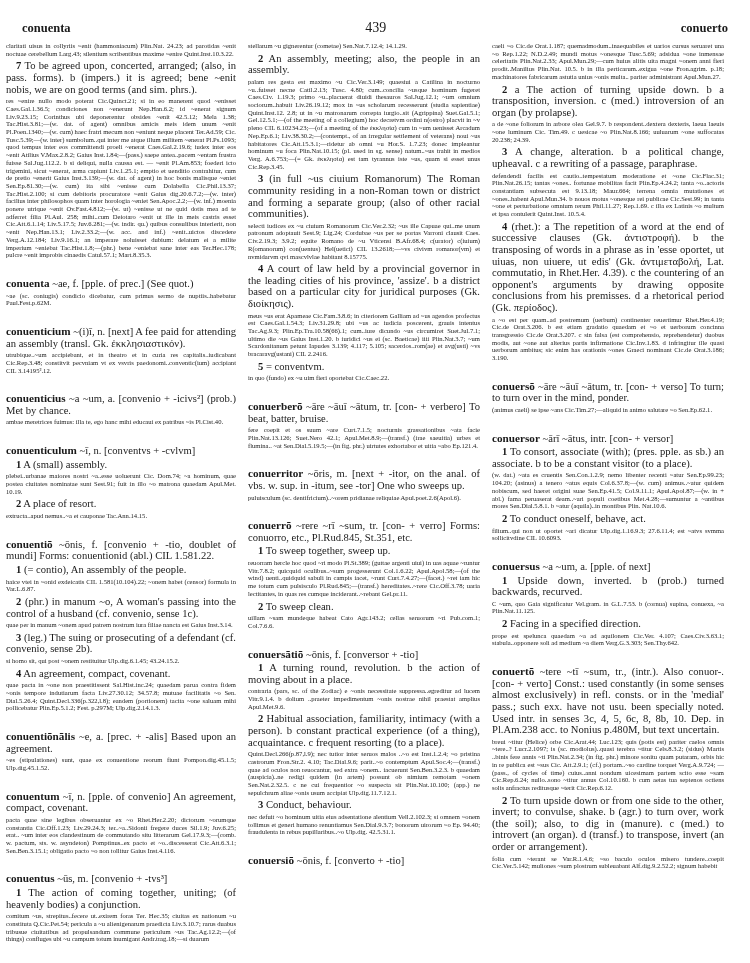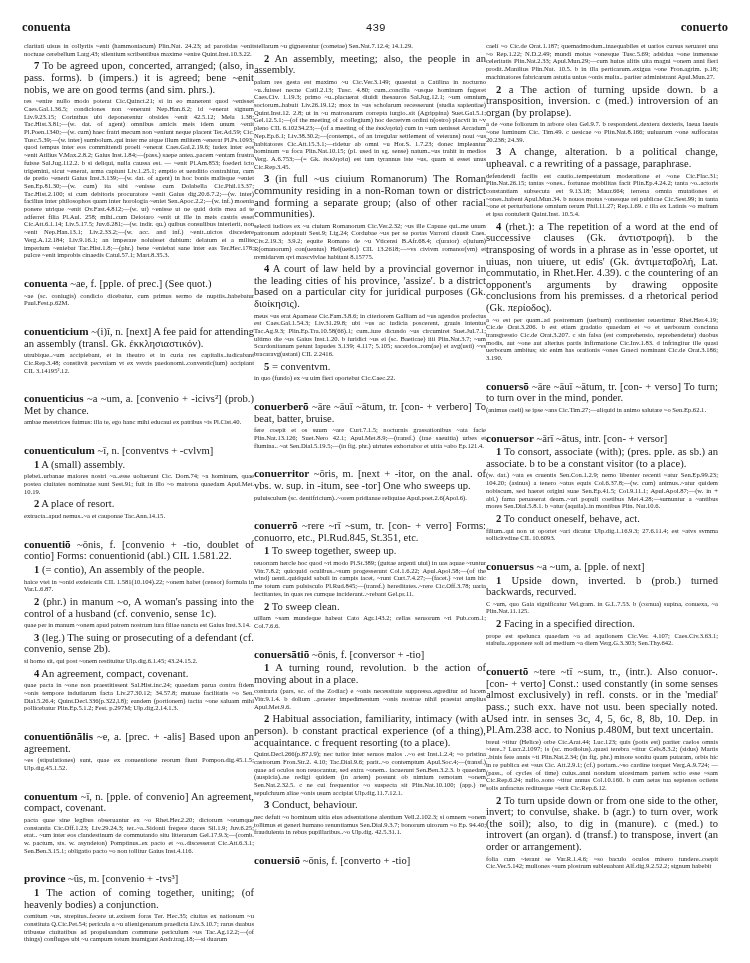--- a/index.html
+++ b/index.html
@@ -1,21 +1,21 @@
 <!DOCTYPE html>
 <html><head>
 <meta charset="utf-8">
 <style>
   * { box-sizing: border-box; margin: 0; padding: 0; }
   html, body { width: 750px; height: 963px; background: #fff; overflow: hidden; }
   body { font-family: "DejaVu Serif", "Liberation Serif", serif; color: #1a1a1a; position: relative; }
   .running-head { position: absolute; top: 20px; left: 22px; right: 22px; height: 16px; display: flex; justify-content: space-between; align-items: baseline; }
   .rh-left, .rh-right { font-weight: bold; font-size: 12.5px; font-family: "Liberation Serif", serif; }
-  .rh-num { font-size: 11px; font-family: Liberation Mono, monospace; }
-  .columns { position: absolute; top: 42px; left: 24px; width: 712px; height: 910px; display: flex; }
+  .rh-num { font-size: 14px; font-family: Liberation Serif, serif; }
+  .columns { position: absolute; top: 42px; left: 6px; width: 712px; height: 910px; display: flex; gap: 12px; }
   .col { flex: 1; overflow: hidden; }
   .col:nth-child(1) { flex: 0 0 230px; }
   .col:nth-child(2) { flex: 0 0 232px; }
   .col:nth-child(3) { flex: 0 0 232px; }
   .blk { margin-bottom: 2px; }
   .def { font-family: "Liberation Serif", serif; font-size: 10.6px; line-height: 11.6px; text-align: justify; }
   .cit { font-family: "Liberation Serif", serif; font-size: 6.6px; line-height: 7.7px; text-align: justify; margin-bottom: 3px; color: #222; }
   .entry { margin-top: 19px; }
   .hw { font-family: "Liberation Serif", serif; font-weight: bold; font-size: 11.2px; }
   .sense { text-indent: 10px; }
@@ -39,34 +39,34 @@
       <div class="blk cit">~ae (sc. coniugis) condicio dicebatur, cum primus sermo de nuptiis..habebatur Paul.Fest.p.62M.</div>
       <div class="blk def entry"><span class="hw">conuenticium</span><span> ~(i)ī, n. [next] A fee paid for attending an assembly (transl. Gk. ἐκκλησιαστικόν).</span></div>
       <div class="blk cit">utrubique..~um accipiebant, et in theatro et in curia res capitalis..iudicabant Cic.Rep.3.48; constitvit pecvniam vt ex vsvris paedonomi..conventic(ium) accipiant CIL 3.14195².12.</div>
       <div class="blk def entry"><span class="hw">conuenticius</span><span> ~a ~um, a. [convenio + -icivs²] (prob.) Met by chance.</span></div>
       <div class="blk cit">ambae meretrices fuimus: illa te, ego hanc mihi educaui ex patribus ~is Pl.Cist.40.</div>
       <div class="blk def entry"><span class="hw">conuenticulum</span><span> ~ī, n. [conventvs + -cvlvm]</span></div>
       <div class="blk def sense"><span class="num">1</span> A (small) assembly.</div>
       <div class="blk cit">plebei..urbanae maiores nostri ~a..esse uoluerunt Cic. Dom.74; ~a hominum, quae postea ciuitates nominatae sunt Sest.91; fuit in illo ~o matrona quaedam Apul.Met. 10.19.</div>
       <div class="blk def sense"><span class="num">2</span> A place of resort.</div>
       <div class="blk cit">extructa..apud nemus..~a et cauponae Tac.Ann.14.15.</div>
-      <div class="blk def entry"><span class="hw">conuentiō</span><span> ~ōnis, f. [convenio + -tio, doublet of contio] Forms: conuentionid (abl.) CIL 1.581.22.</span></div>
+      <div class="blk def entry"><span class="hw">conuentiō</span><span> ~ōnis, f. [convenio + -tio, doublet of mundi] Forms: conuentionid (abl.) CIL 1.581.22.</span></div>
       <div class="blk def sense"><span class="num">1</span> (= contio), An assembly of the people.</div>
       <div class="blk cit">haice vtei in ~onid exdeicatis CIL 1.581(10.104).22; ~onem habet (censor) formula in Var.L.6.87.</div>
       <div class="blk def sense"><span class="num">2</span> (phr.) in manum ~o, A woman's passing into the control of a husband (cf. convenio, sense 1c).</div>
       <div class="blk cit">quae per in manum ~onem apud patrem nostrum iura filiae nancta est Gaius Inst.3.14.</div>
       <div class="blk def sense"><span class="num">3</span> (leg.) The suing or prosecuting of a defendant (cf. convenio, sense 2b).</div>
       <div class="blk cit">si homo sit, qui post ~onem restituitur Ulp.dig.6.1.45; 43.24.15.2.</div>
       <div class="blk def sense"><span class="num">4</span> An agreement, compact, covenant.</div>
       <div class="blk cit">quae pacta in ~one non praestitissent Sal.Hist.inc.24; quaedam parua contra fidem ~onis tempore indutiarum facta Liv.27.30.12; 34.57.8; mutuae facilitatis ~o Sen. Dial.5.26.4; Quint.Decl.336(p.322,l.8); eandem (portionem) tacita ~one saluam mihi pollicebatur Plin.Ep.5.1.2; Fest. p.297M; Ulp.dig.2.14.1.3.</div>
       <div class="blk def entry"><span class="hw">conuentiōnālis</span><span> ~e, a. [prec. + -alis] Based upon an agreement.</span></div>
       <div class="blk cit">~es (stipulationes) sunt, quae ex conuentione reorum fiunt Pompon.dig.45.1.5; Ulp.dig.45.1.52.</div>
       <div class="blk def entry"><span class="hw">conuentum</span><span> ~ī, n. [pple. of convenio] An agreement, compact, covenant.</span></div>
       <div class="blk cit">pacta quae sine legibus obseruantur ex ~o Rhet.Her.2.20; dictorum ~orumque constantia Cic.Off.1.23; Liv.29.24.3; ter..~a..Sidonii fregere duces Sil.1.9; Juv.6.25; erat.. ~um inter eos clandestinum de commutando situ litterarum Gel.17.9.3;—(comb. w. pactum, sts. w. asyndeton) Pomptinus..ex pacto et ~o..discesserat Cic.Att.6.3.1; Sen.Ben.3.15.1; obligatio pacto ~o non tollitur Gaius Inst.4.116.</div>
-      <div class="blk def entry"><span class="hw">province</span><span> ~ūs, m. [convenio + -tvs³]</span></div>
+      <div class="blk def entry"><span class="hw">conuentus</span><span> ~ūs, m. [convenio + -tvs³]</span></div>
       <div class="blk def sense"><span class="num">1</span> The action of coming together, uniting; (of heavenly bodies) a conjunction.</div>
       <div class="blk cit">comitum ~us, strepitus..fecere ut..exirem foras Ter. Hec.35; ciuitas ex nationum ~u constituta Q.Cic.Pet.54; pericula a ~u alienigenarum praedicta Liv.3.10.7; rarus duabus tribusue ciuitatibus ad propulsandum commune periculum ~us Tac.Ag.12.2;—(of things) confluges ubi ~u campum totum inumigant Andr.trag.18;—si duarum</div>
     </div>
   <div class="col">
       <div class="blk cit">stellarum ~u gignerentur (cometae) Sen.Nat.7.12.4; 14.1.29.</div>
       <div class="blk def sense"><span class="num">2</span> An assembly, meeting; also, the people in an assembly.</div>
       <div class="blk cit">palam res gesta est maximo ~u Cic.Ver.3.149; quaesiui a Catilina in nocturno ~u..fuisset necne Catil.2.13; Tusc. 4.80; cum..concilia ~usque hominum fugeret Caes.Civ. 1.19.3; primo ~u..placuerat diuidi thesauros Sal.Jug.12.1; ~um omnium sociorum..habuit Liv.26.19.12; mox in ~us scholarum recesserunt (studia sapientiae) Quint.Inst.12. 2.8; ut in ~u matronarum correpta iurgio..sit (Agrippina) Suet.Gal.5.1; Gel.12.5.1;—(of the meeting of a collegium) hoc decretvm ordini n(ostro) placvit in ~v pleno CIL 6.10234.23;—(of a meeting of the ἐκκλησία) cum in ~um uenisset Arcadum Nep.Ep.6.1; Liv.38.30.2;—(contempt., of an irregular settlement of veterans) noui ~us habitatores Cic.Att.15.3.1;—ridetur ab omni ~u Hor.S. 1.7.23; donec impleantur hominum ~u foca Plin.Nat.10.15; (pl. used in sg. sense) natum..~us trahit in medios Verg. A.6.753;—(= Gk. ἐκκλησία) est tam tyrannus iste ~us, quam si esset unus Cic.Rep.3.45.</div>
       <div class="blk def sense"><span class="num">3</span> (in full ~us ciuium Romanorum) The Roman community residing in a non-Roman town or district and forming a separate group; (also of other racial communities).</div>
       <div class="blk cit">selecti iudices ex ~u ciuium Romanorum Cic.Ver.2.32; ~us ille Capuae qui..me unum patronum adoptauit Sest.9; Lig.24; Cordubae ~us per se portas Varroni clausit Caes. Civ.2.19.3; 3.9.2; equite Romano de ~u Vticensi B.Afr.68.4; c(urator) c(iuium) R(omanorum) con(uentus) Hel(uetici) CIL 13.2618;—~vs civivm romanor(vm) et nvmidarvm qvi mascvlvlae habitant 8.15775.</div>
       <div class="blk def sense"><span class="num">4</span> A court of law held by a provincial governor in the leading cities of his province, 'assize'. b a district based on a particular city for juridical purposes (Gk. διοίκησις).</div>

